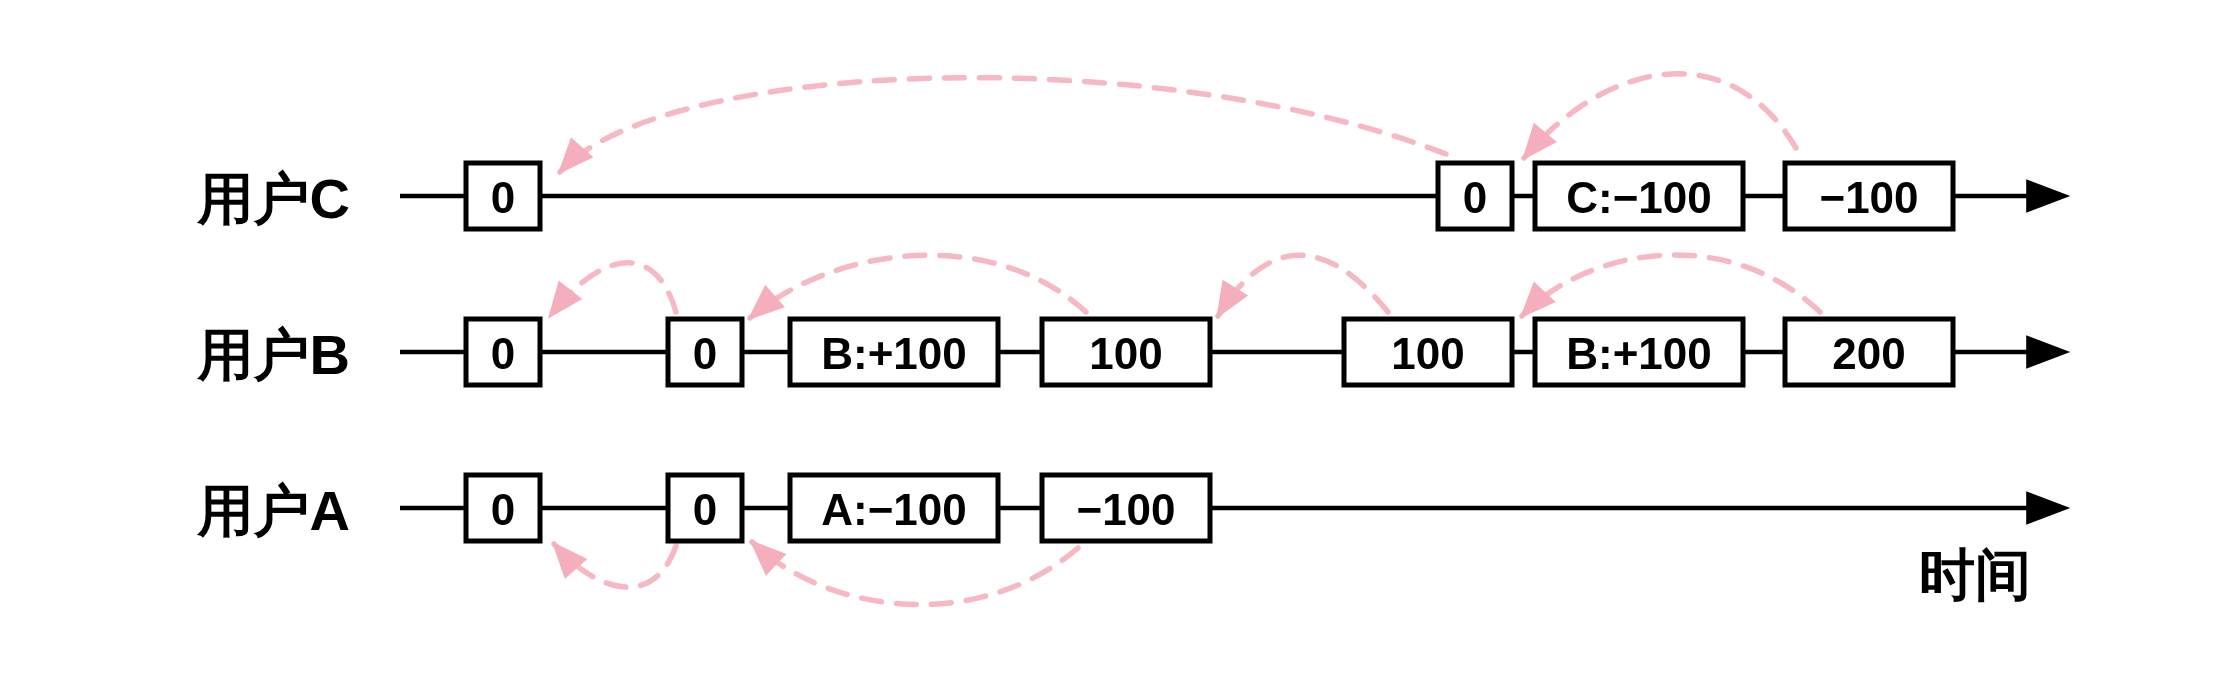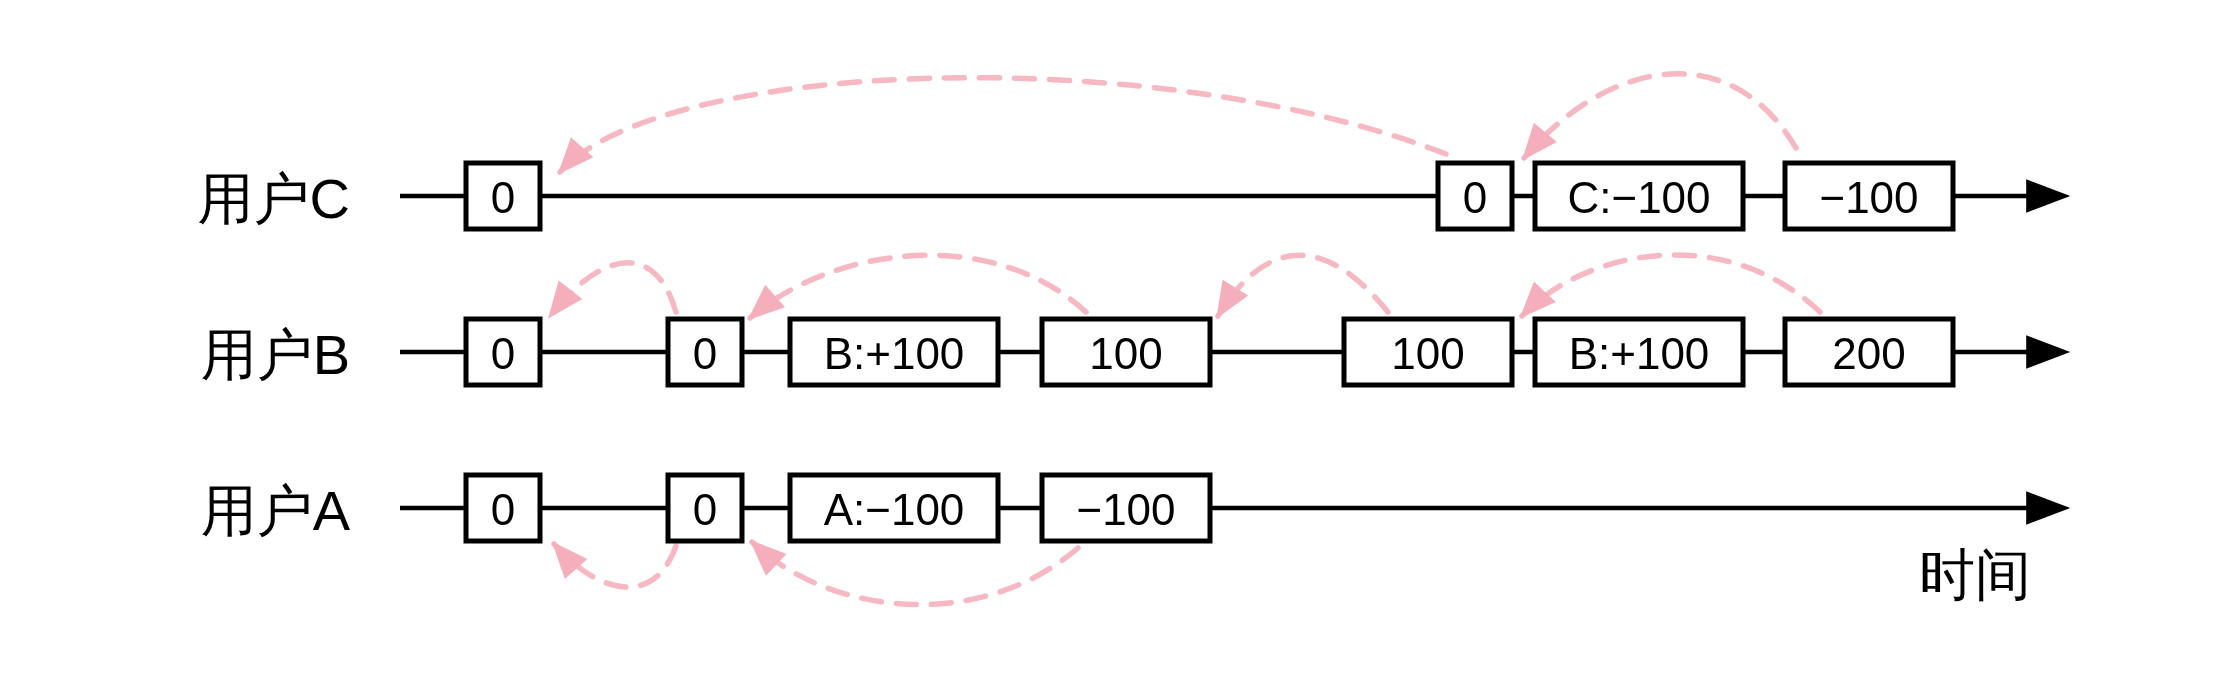--- a/index.html
+++ b/index.html
@@ -1,16 +1,16 @@
 <!DOCTYPE html>
 <html><head>
 <meta charset="utf-8">
 <style>
   html, body { margin: 0; padding: 0; background: #ffffff; }
-  .stage { position: relative; width: 2220px; height: 686px; background: #ffffff; overflow: hidden; }
+  .stage { position: relative; width: 2220px; height: 686px; background: #ffffff; overflow: hidden; font-weight: bold; }
   svg text { font-family: "Liberation Sans", sans-serif; fill: #000000; }
   .box-rect  { fill: #ffffff; stroke: #000000; stroke-width: 5; }
   .axis-line { stroke: #000000; stroke-width: 4.5; }
   .arc       { stroke: #f6b9c3; stroke-width: 5.5; fill: none; stroke-dasharray: 20 15; stroke-linecap: round; }
   .box-label  { font-size: 44px; text-anchor: middle; dominant-baseline: central; }
   .row-label  { font-size: 56px; text-anchor: end;    dominant-baseline: central; }
   .time-label { font-size: 56px; text-anchor: middle; dominant-baseline: central; }
 </style>
 </head>
 <body>

